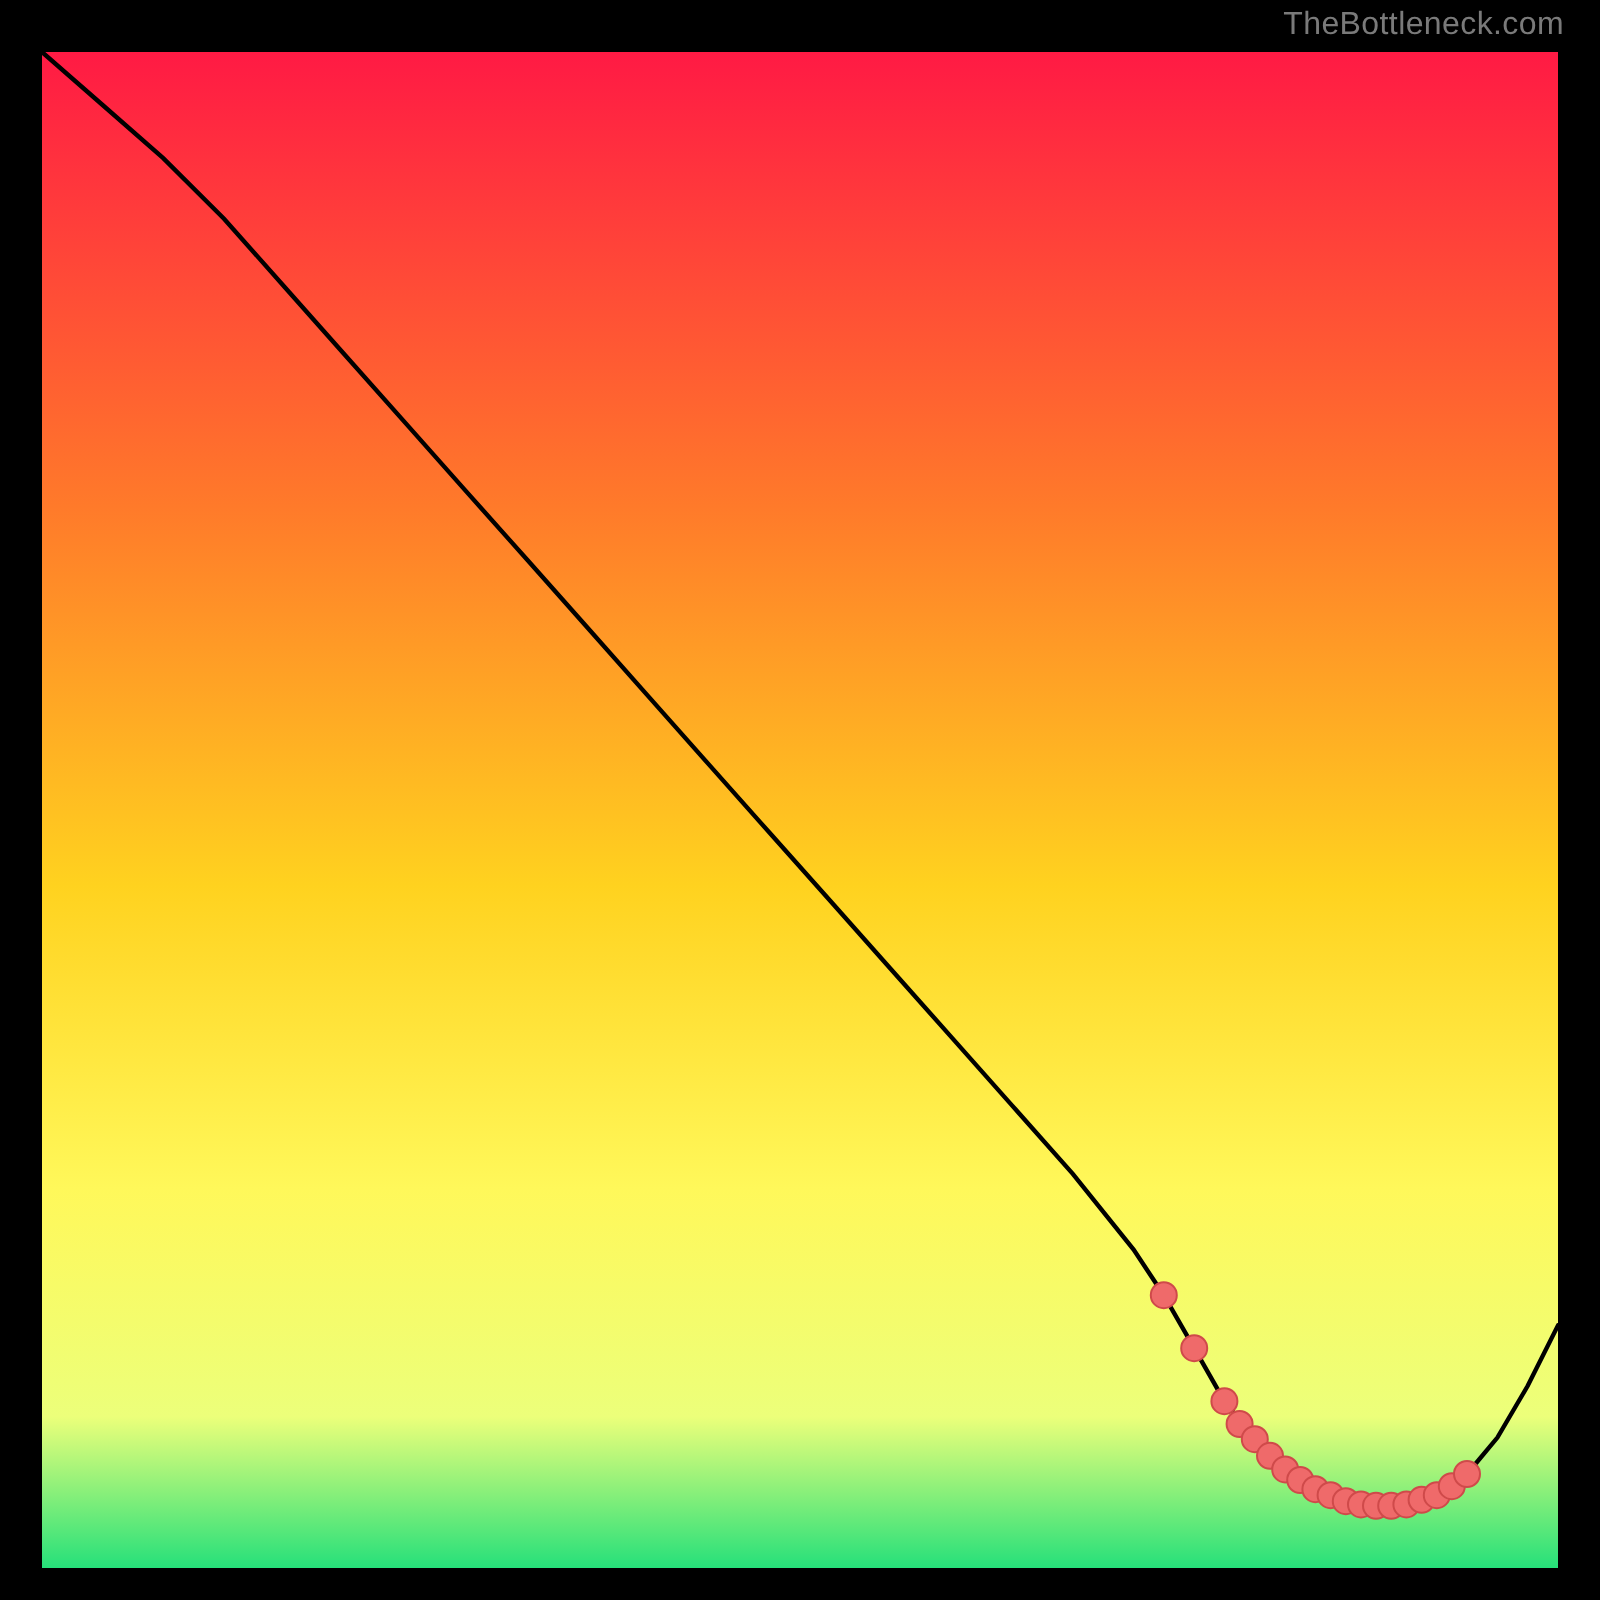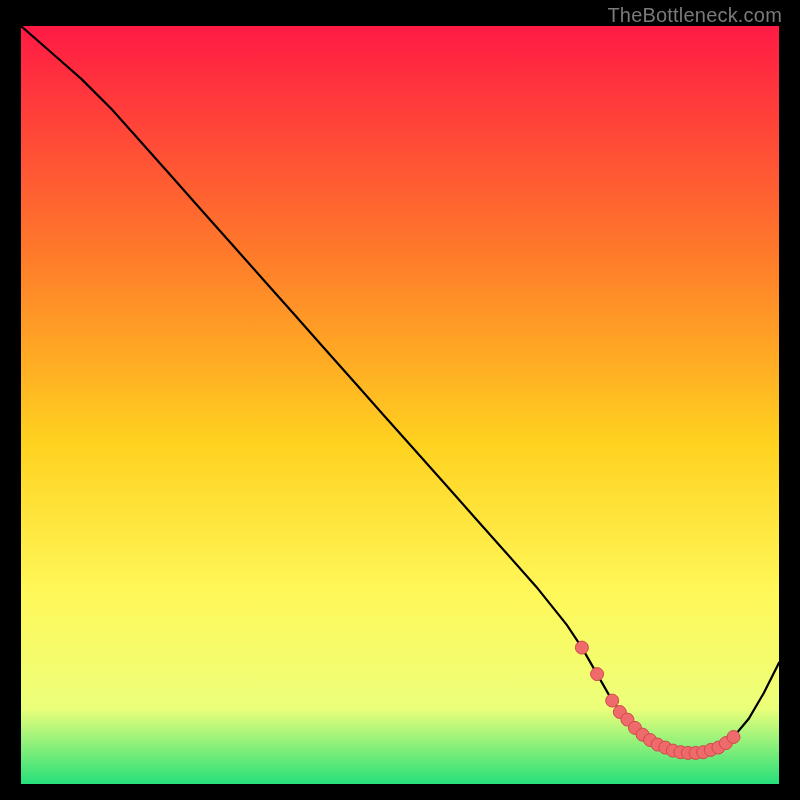--- a/index.html
+++ b/index.html
@@ -9,21 +9,21 @@
     width: 800px;
     height: 800px;
     position: relative;
     font-family: Arial, Helvetica, sans-serif;
   }
   .attribution {
     position: absolute;
     top: 4px;
     right: 18px;
     color: #7a7a7a;
-    font-size: 20px;
+    font-size: 16px;
     font-weight: 400;
     letter-spacing: 0.2px;
   }
   .plot-wrap {
     position: absolute;
     left: 21px;
     top: 26px;
     width: 758px;
     height: 758px;
     background: #000;

